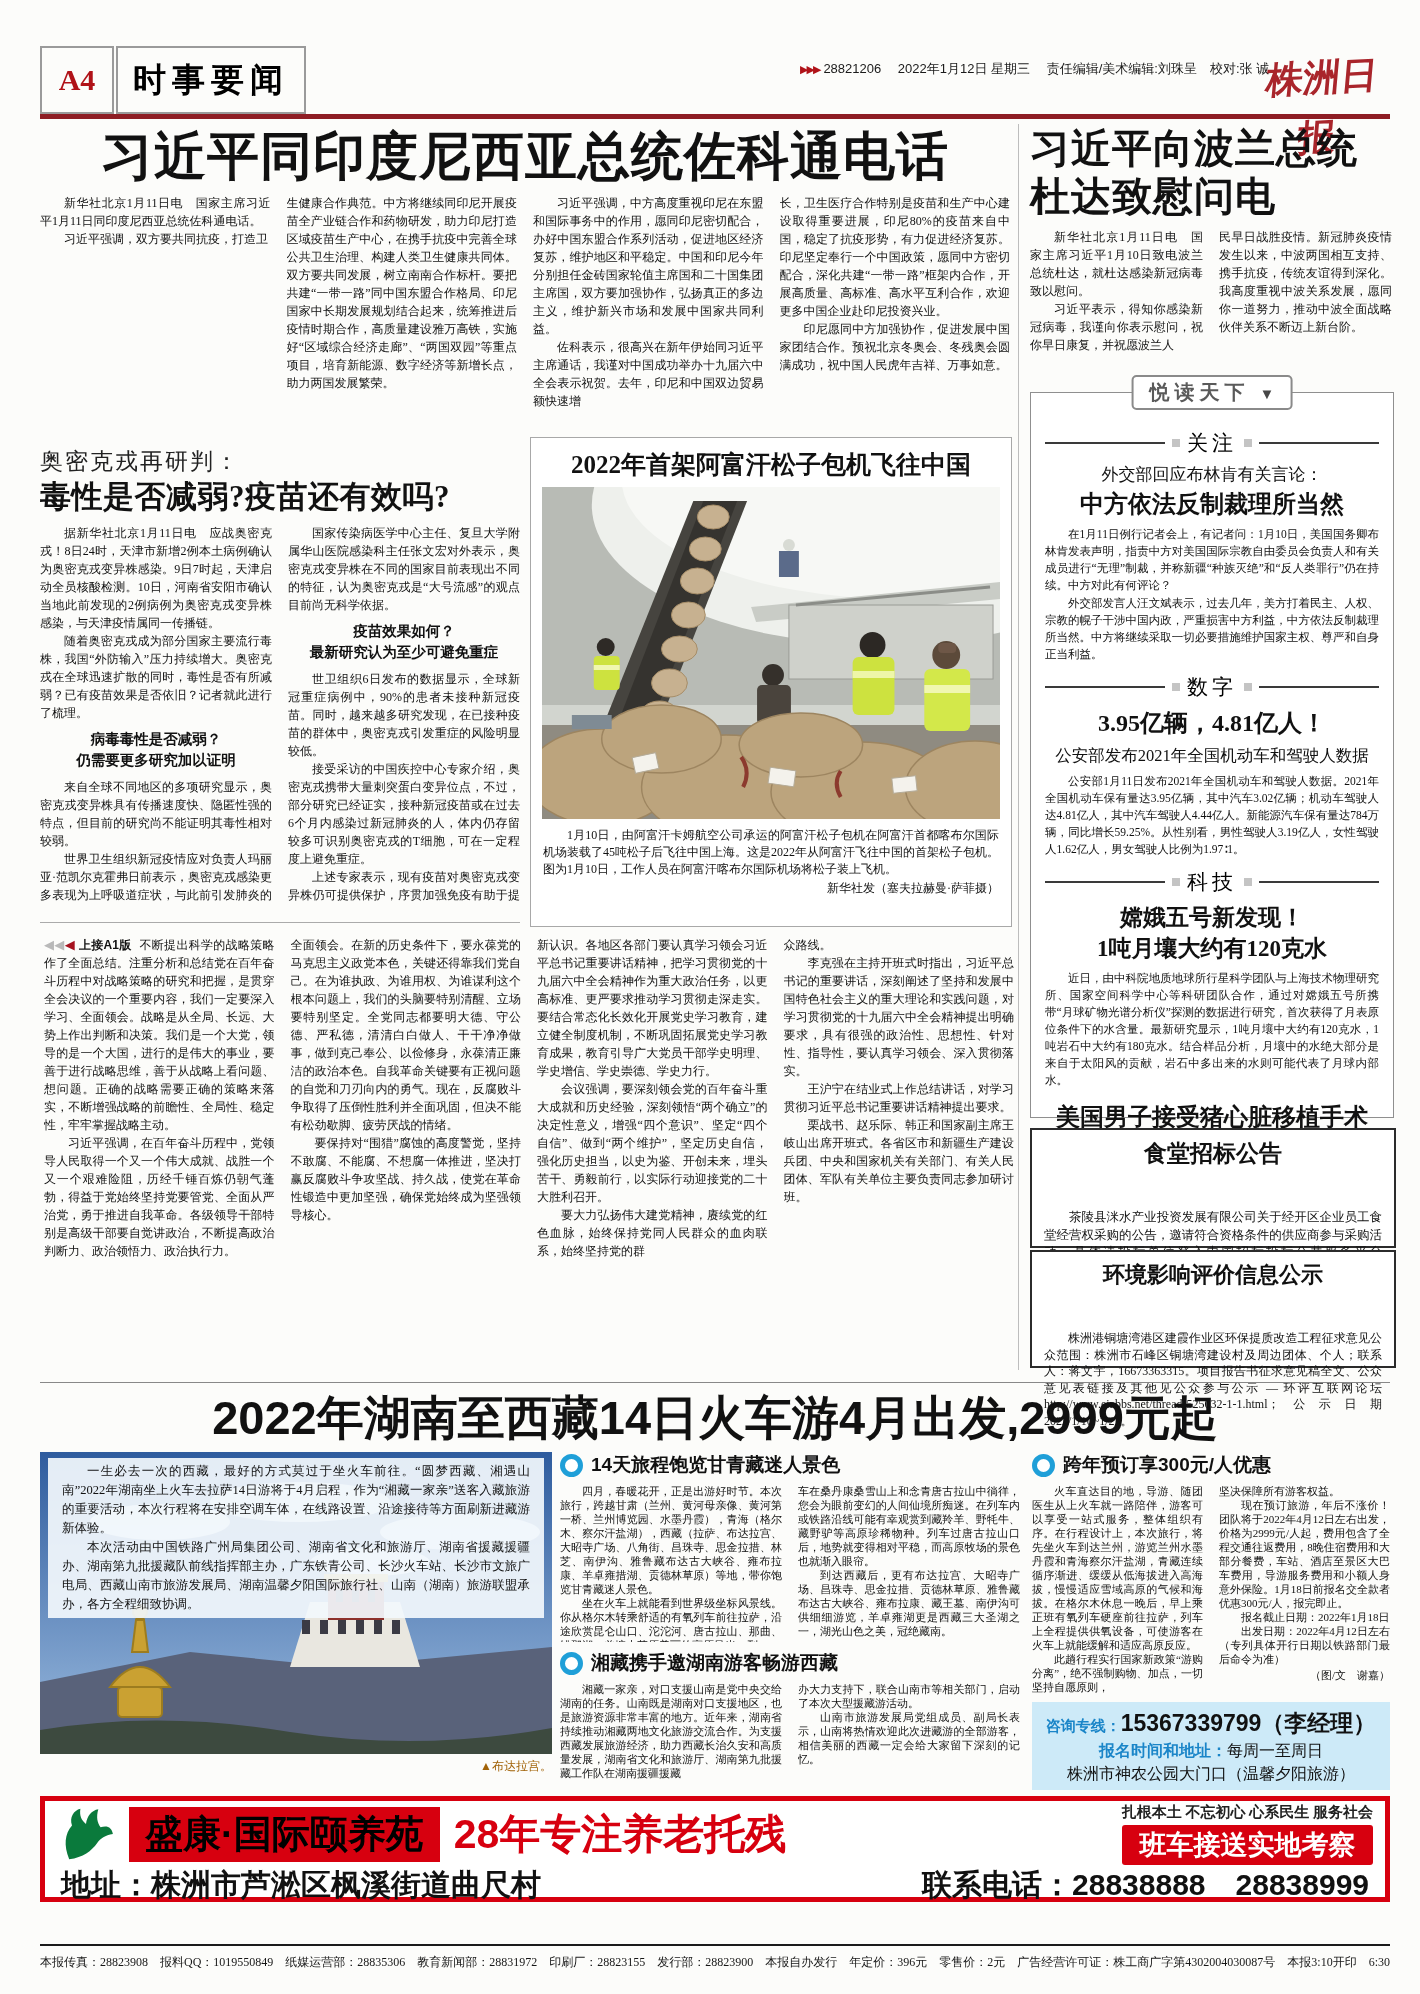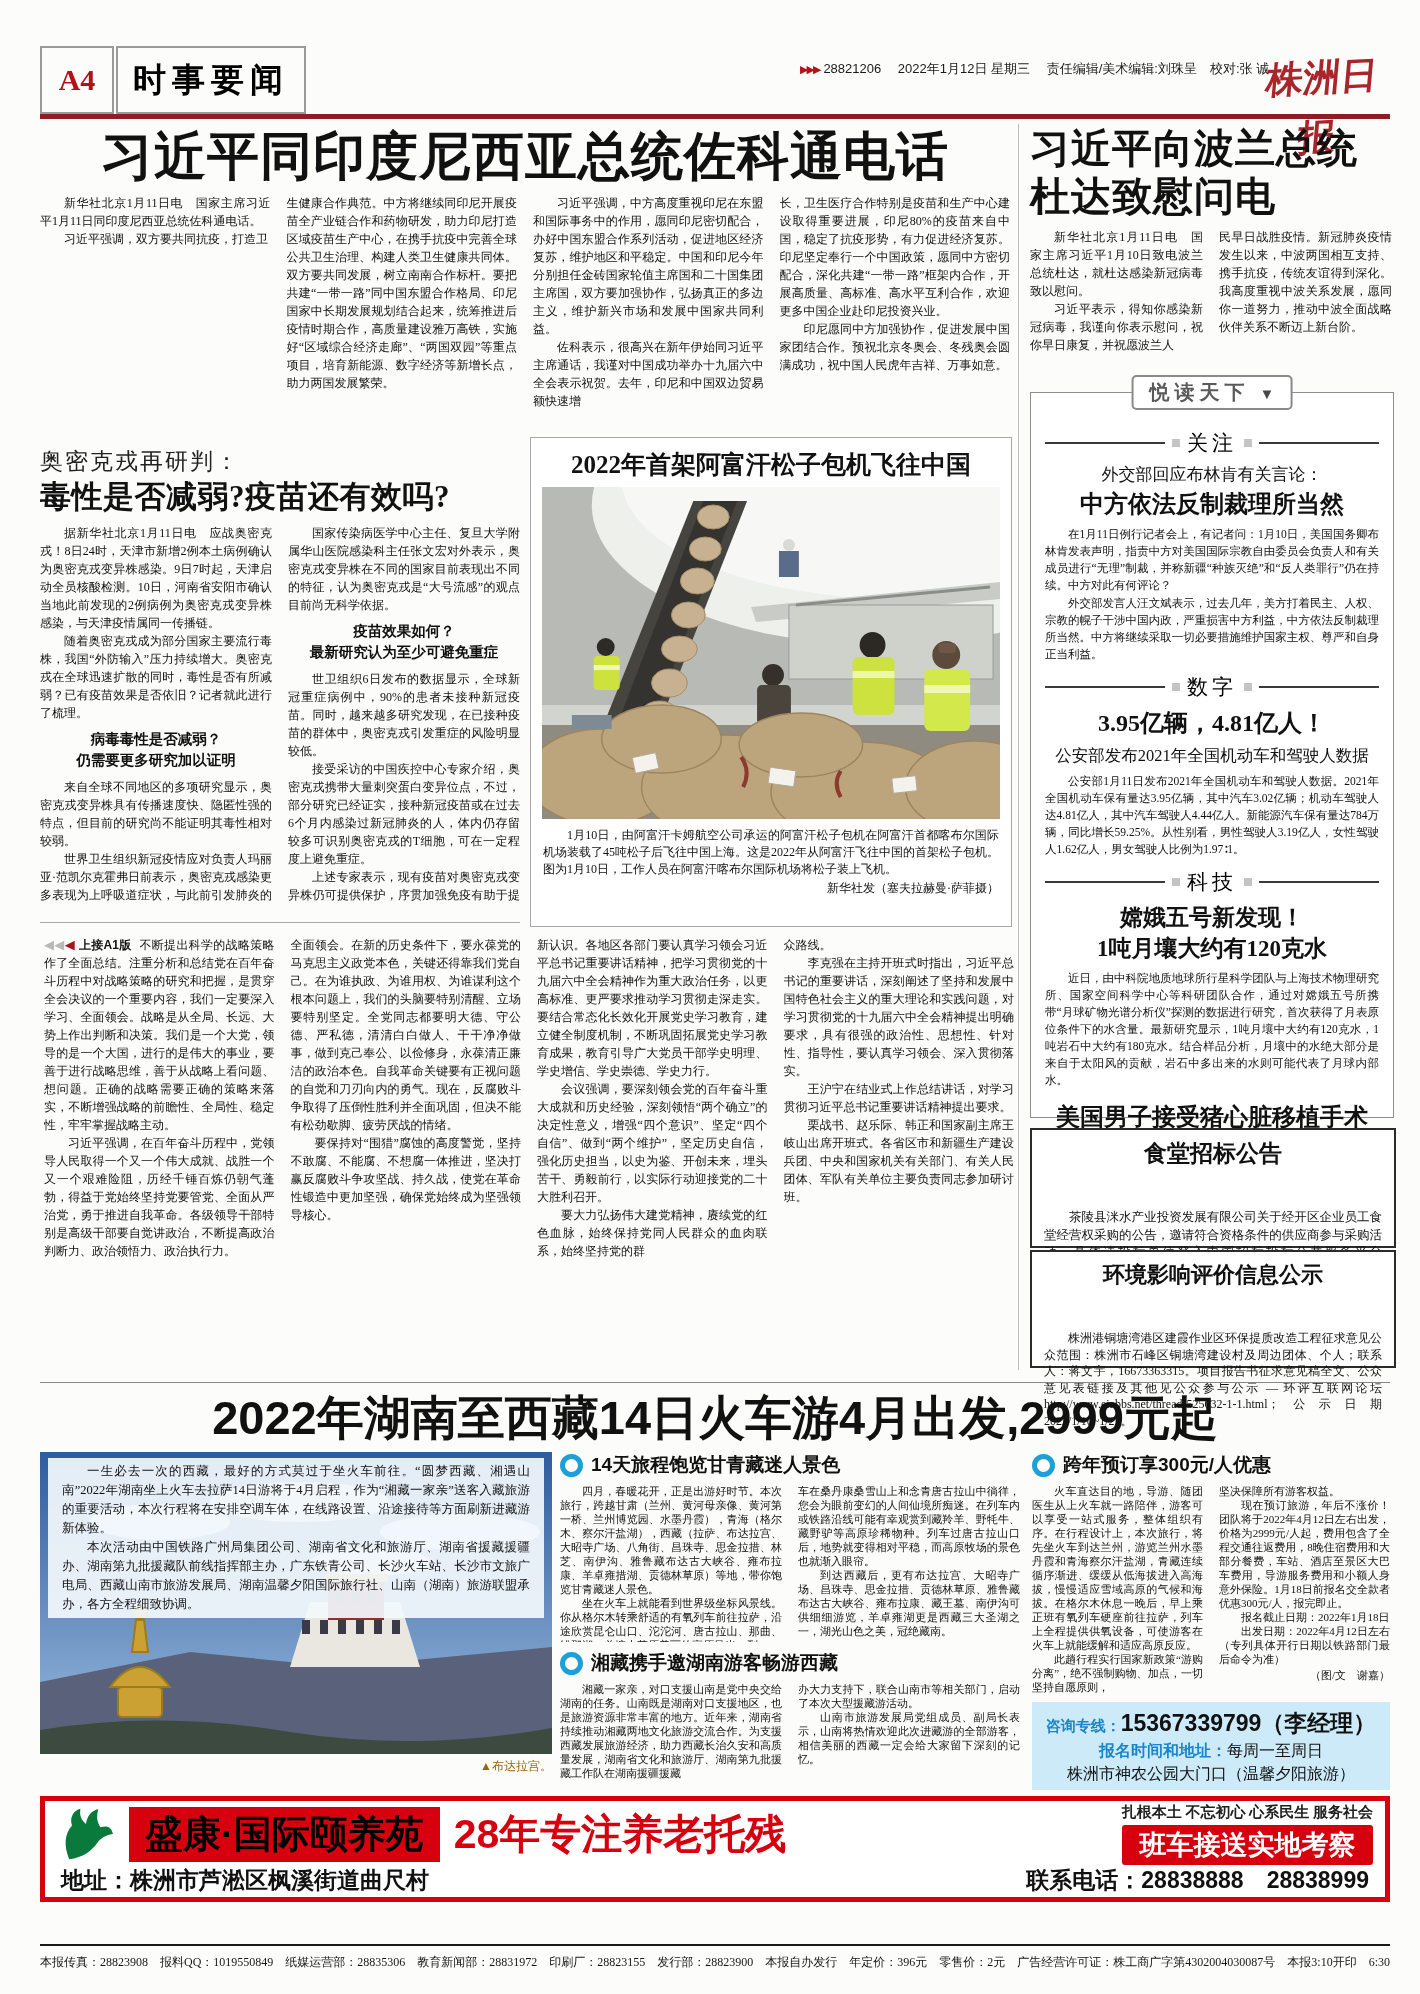--- a/index.html
+++ b/index.html
@@ -94,21 +94,21 @@
   
   #ad{left:40px;top:1796px;width:1340px;height:96px;border:5px solid #d7000f;background:#fff;}
   #ad-row1{display:flex;align-items:center;gap:14px;padding:4px 12px 0;height:58px;}
   #ad-brand{background:#d7000f;color:#000000;font-size:38px;font-weight:900;padding:2px 16px;white-space:nowrap;
             font-family:"Liberation Sans","DejaVu Sans",sans-serif;}
   #ad-big{color:#d7000f;font-size:41px;font-weight:900;white-space:nowrap;font-family:"Liberation Sans",sans-serif;}
   #ad-right{margin-left:auto;text-align:center;}
   #ad-top-slogan{font-size:15px;font-weight:bold;color:#222;margin-bottom:3px;white-space:nowrap;}
   #ad-band{background:#d7000f;color:#fff;font-size:27px;font-weight:900;padding:2px 10px;border-radius:3px;white-space:nowrap;
            font-family:"Liberation Sans",sans-serif;}
-  #ad-row2{display:flex;justify-content:space-between;padding:2px 16px 0;font-size:23px;font-weight:bold;
+  #ad-row2{display:flex;justify-content:space-between;padding:2px 16px 0;font-size:30px;font-weight:bold;
            font-family:"Liberation Sans",sans-serif;}
   #design-strip{left:40px;top:1902px;width:1350px;height:26px;background:#d7000f;color:#fff;font-size:14px;
                 line-height:26px;text-align:right;padding-right:14px;box-sizing:border-box;}
   #foot-rule{left:40px;top:1944px;width:1350px;height:2px;background:#1a1a1a;}
   #footer{left:40px;top:1954px;width:1350px;font-size:12px;color:#161616;white-space:nowrap;overflow:hidden;}
 </style>
 </head>
 <body>
 
 <div class="sheet">

